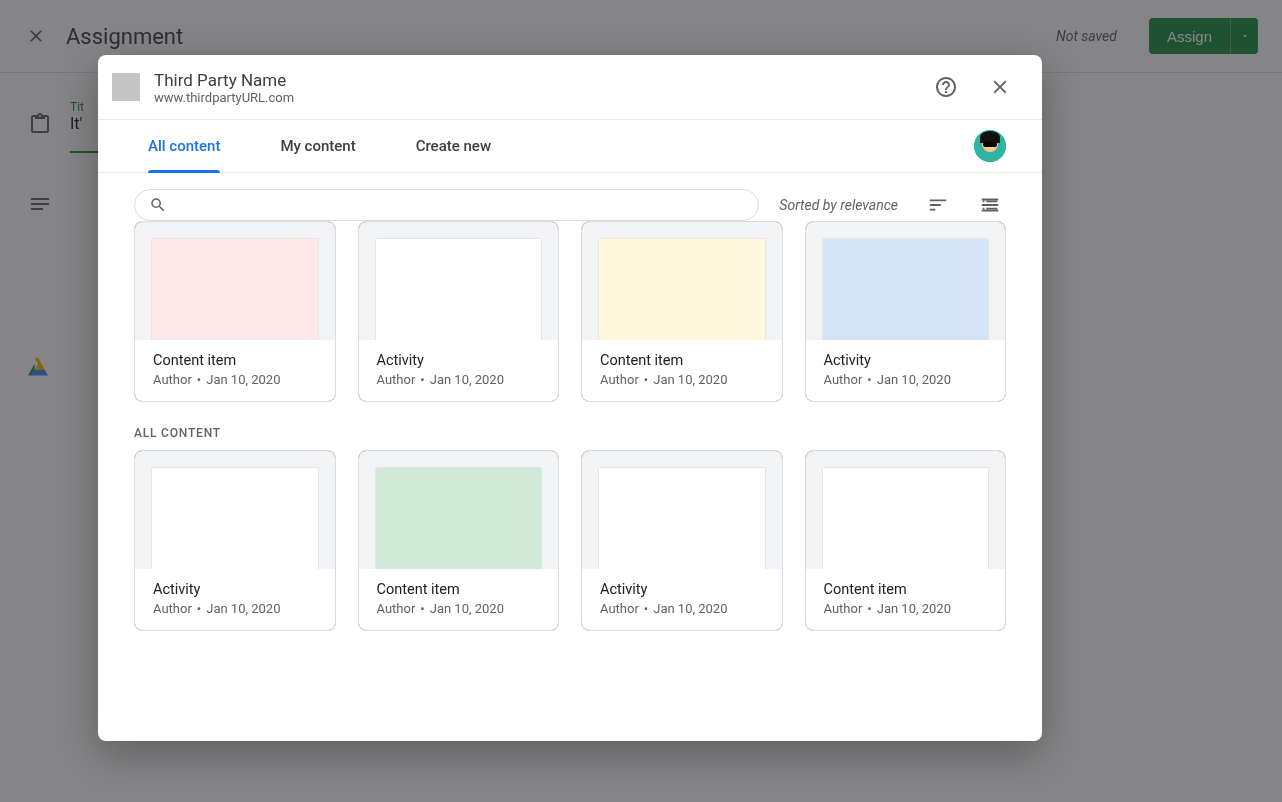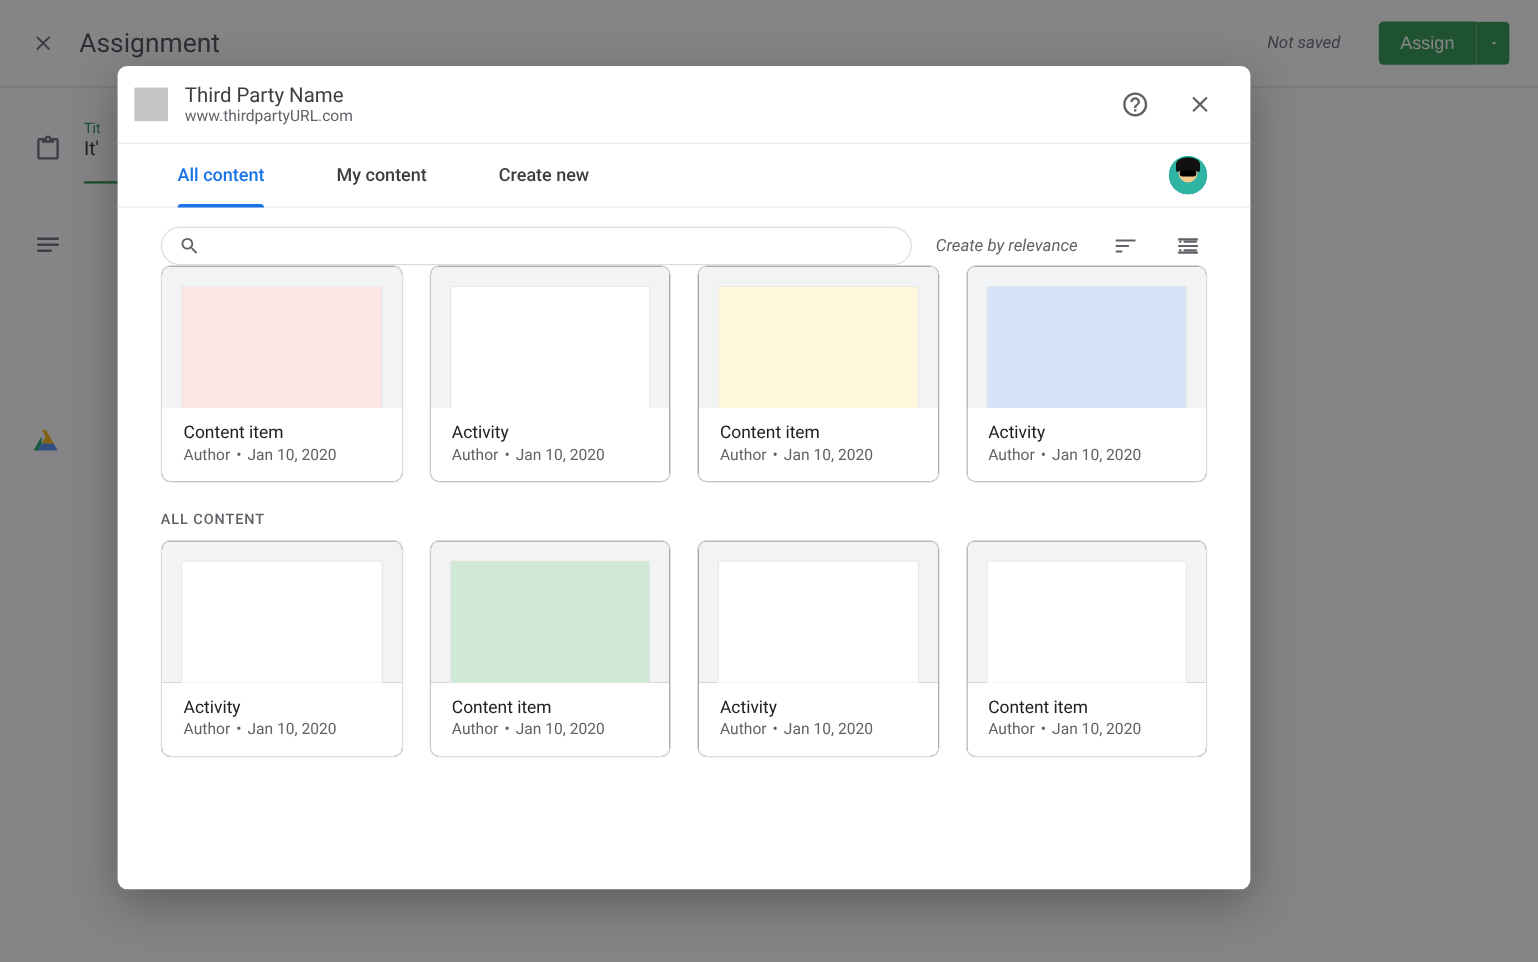--- a/index.html
+++ b/index.html
@@ -54,21 +54,21 @@
 
   .modal-body { padding: 16px 36px 24px 36px; overflow-y:auto; flex:1;}
   .search-row { display:flex; align-items:center; gap:20px; }
   .search-box { flex:1; max-width:770px; height:32px; border:1px solid #dadce0; border-radius:20px; display:flex; align-items:center; padding:0 14px; gap:10px; color:#5f6368;}
   .search-box input { border:none; outline:none; flex:1; font-size:14px; background:transparent;}
   .sort-label { font-style:italic; color:#5f6368; font-size:14px; margin-left:auto; padding-right: 4px;}
   .view-icon-btn { width:32px; height:32px; border:none; background:transparent; color:#5f6368; display:flex; align-items:center; justify-content:center; cursor:pointer;}
 
   .section-label { font-size:12px; letter-spacing:0.8px; color:#5f6368; margin-top:24px; margin-bottom:10px; font-weight:500;}
   .card-grid { display:grid; grid-template-columns: repeat(4, 1fr); gap:22px; }
-  .card { border:1px solid #dadce0; border-radius:8px; overflow:hidden; background:#404040; cursor:pointer; display:flex; flex-direction:column;}
+  .card { border:1px solid #dadce0; border-radius:8px; overflow:hidden; background:#a16207; cursor:pointer; display:flex; flex-direction:column;}
   .card-thumb-wrap { background:#f1f3f4; padding:16px 16px 0 16px; height:118px; }
   .card-thumb { width:100%; height:100%; background:#fff; border:1px solid #e5e5e5; border-bottom:none; border-radius:2px 2px 0 0;}
   .card-info { padding:12px 18px 14px 18px; background:#fff;}
   .card-title { font-size:14.5px; color:#202124; margin-bottom:3px;}
   .card-meta { font-size:13px; color:#5f6368;}
   .card-meta .dot { margin:0 5px; }
 
   
   .thumb-pink  { background:#fde7e7 !important; }
   .thumb-white { background:#ffffff !important; }
@@ -163,21 +163,21 @@
   </div>
 
   <div class="modal-body">
     <div class="search-row">
       <div class="search-box">
         <svg width="18" height="18" viewBox="0 0 24 24">
             <path fill="currentColor" d="M15.5 14h-.79l-.28-.27A6.471 6.471 0 0 0 16 9.5 6.5 6.5 0 1 0 9.5 16c1.61 0 3.09-.59 4.23-1.57l.27.28v.79l5 4.99L20.49 19l-4.99-5zm-6 0C7.01 14 5 11.99 5 9.5S7.01 5 9.5 5 14 7.01 14 9.5 11.99 14 9.5 14z"></path>
           </svg>
         <input type="text" style="">
       </div>
-      <div class="sort-label">Create by relevance</div>
+      <div class="sort-label">Sorted by relevance</div>
       <button class="view-icon-btn">
         <svg width="22" height="22" viewBox="0 0 24 24">
             <path fill="currentColor" d="M3 18h6v-2H3v2zM3 6v2h18V6H3zm0 7h12v-2H3v2z"></path>
           </svg>
       </button>
       <button class="view-icon-btn">
         <svg width="22" height="22" viewBox="0 0 24 24">
             <path fill="currentColor" d="M3 5h18v2H3zM3 11h18v2H3zM3 17h18v2H3z"></path>
             <path fill="currentColor" d="M3 5h4v14H3z" opacity="0"></path>
             <path fill="currentColor" d="M4 13h2v-2H4v2zm0 4h2v-2H4v2zm0-8h2V7H4v2zm4 4h12v-2H8v2zm0 4h12v-2H8v2zm0-10v2h12V7H8z"></path>

